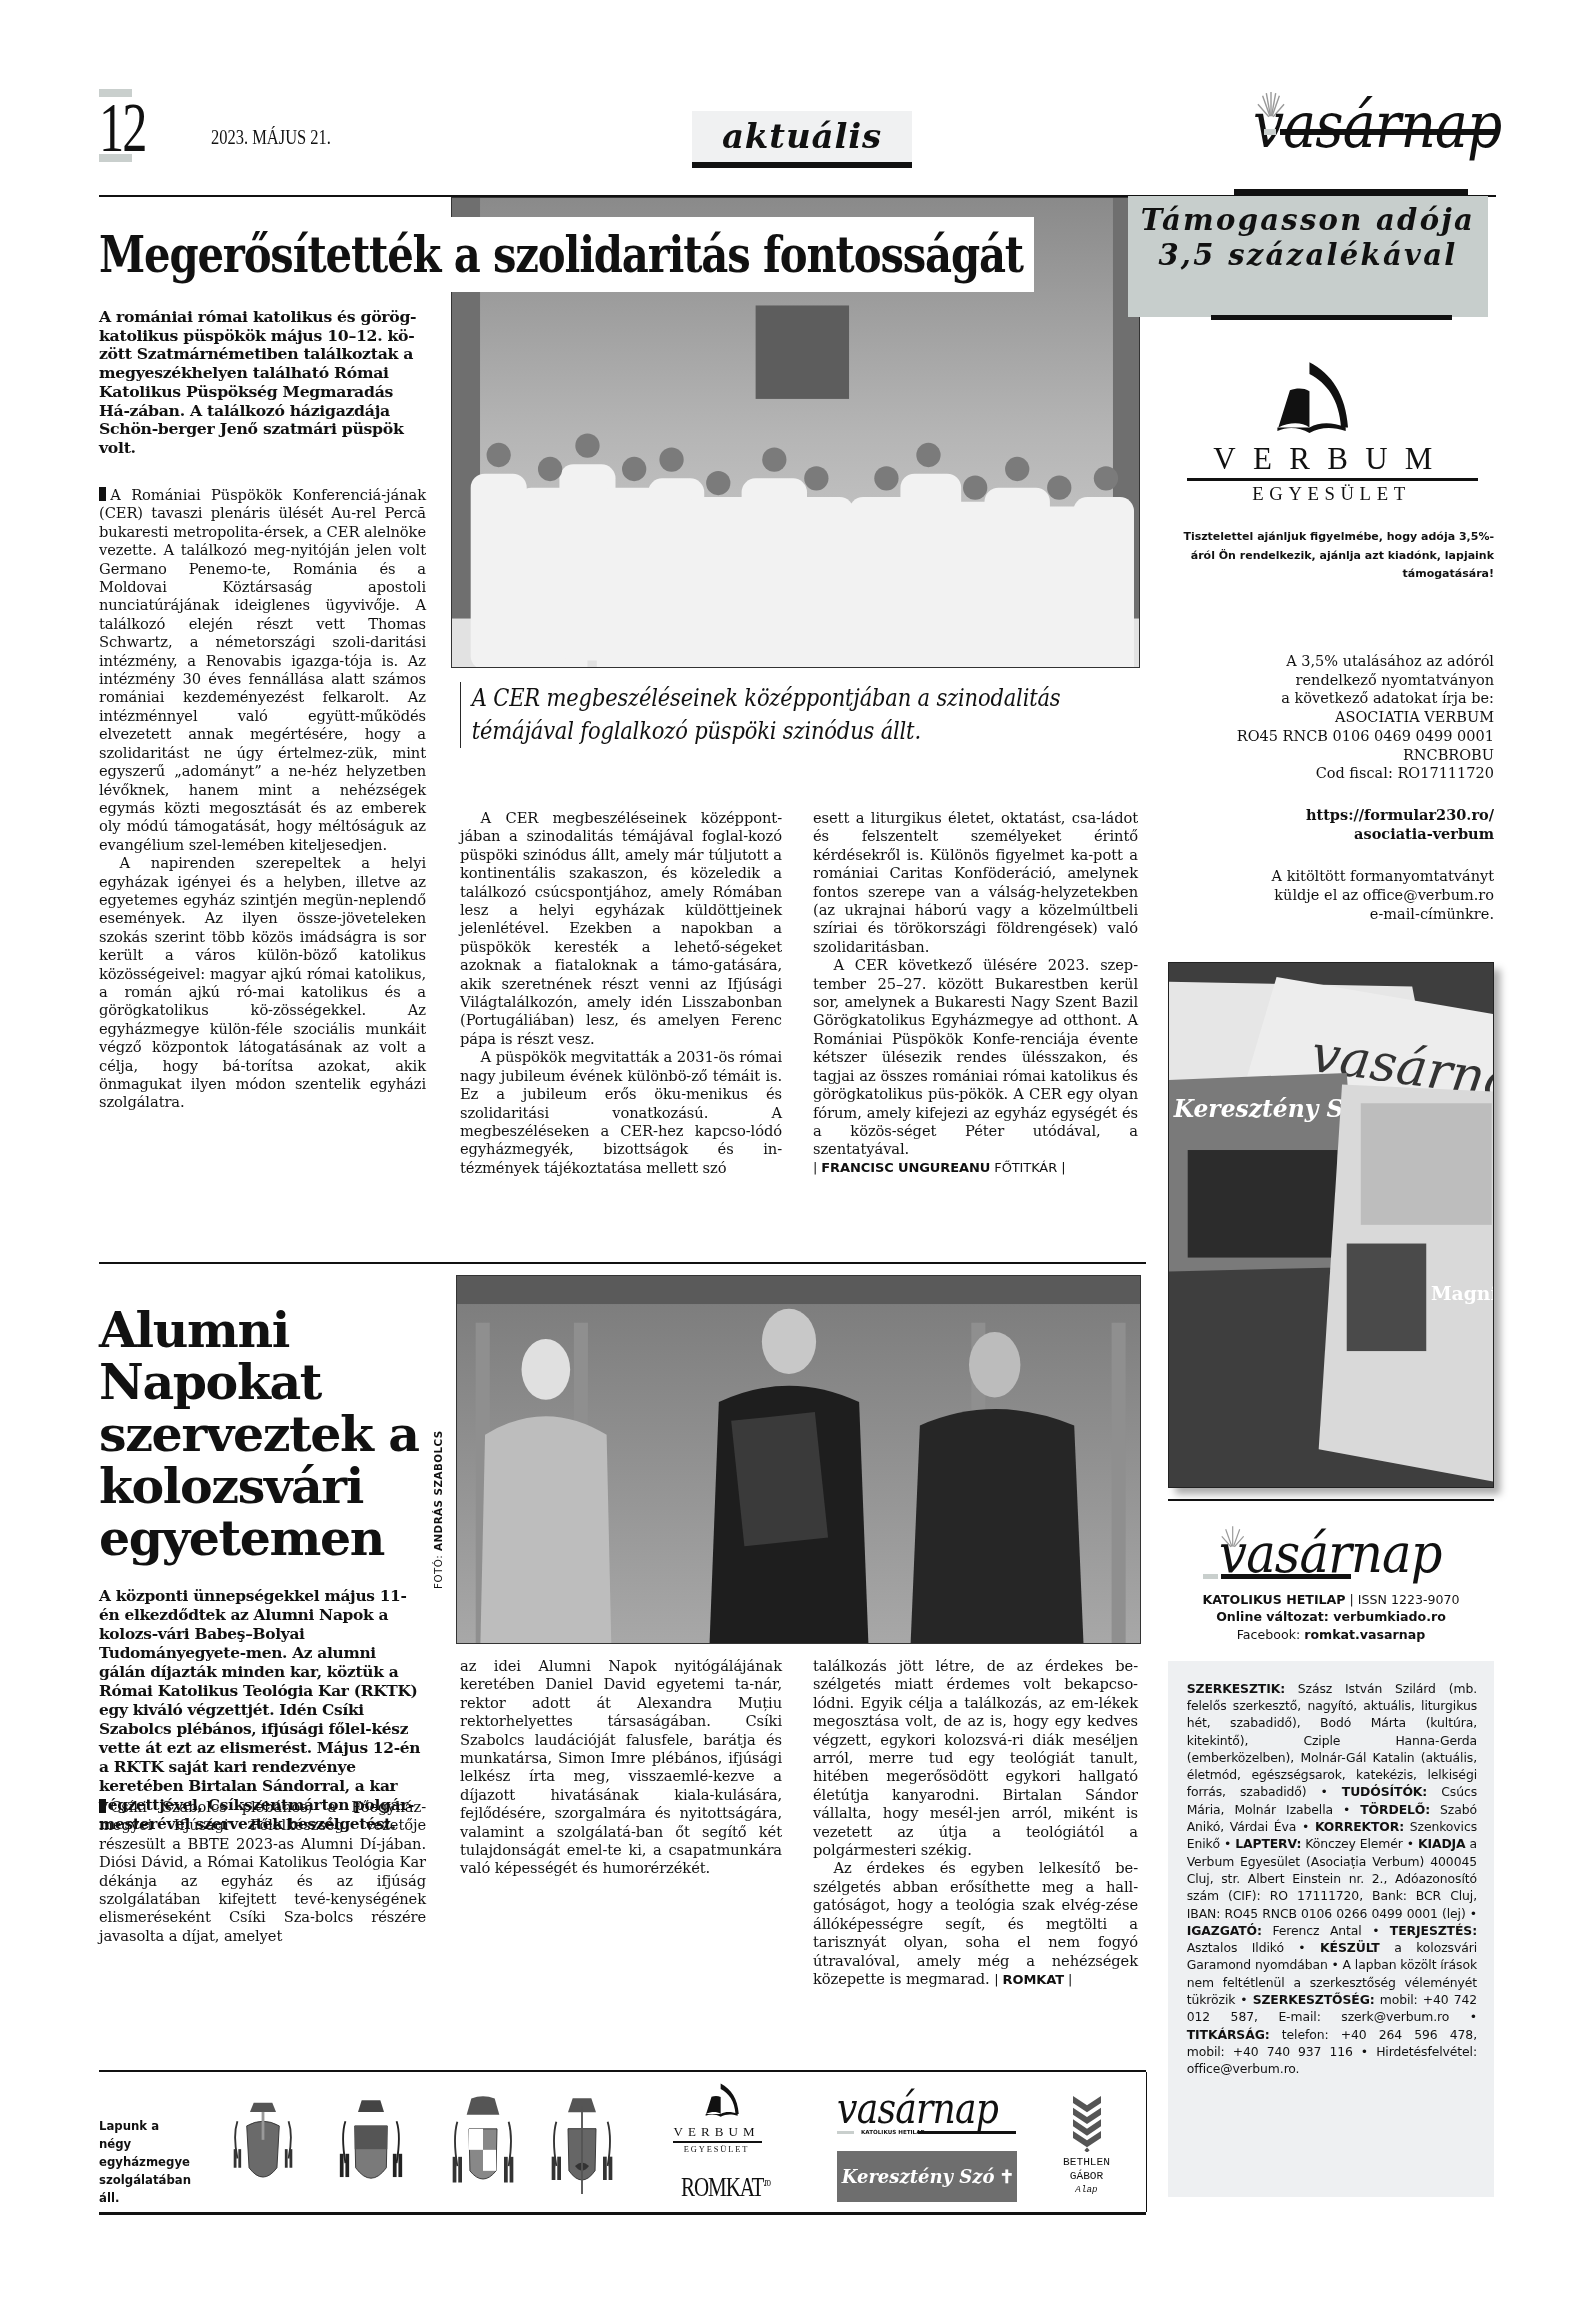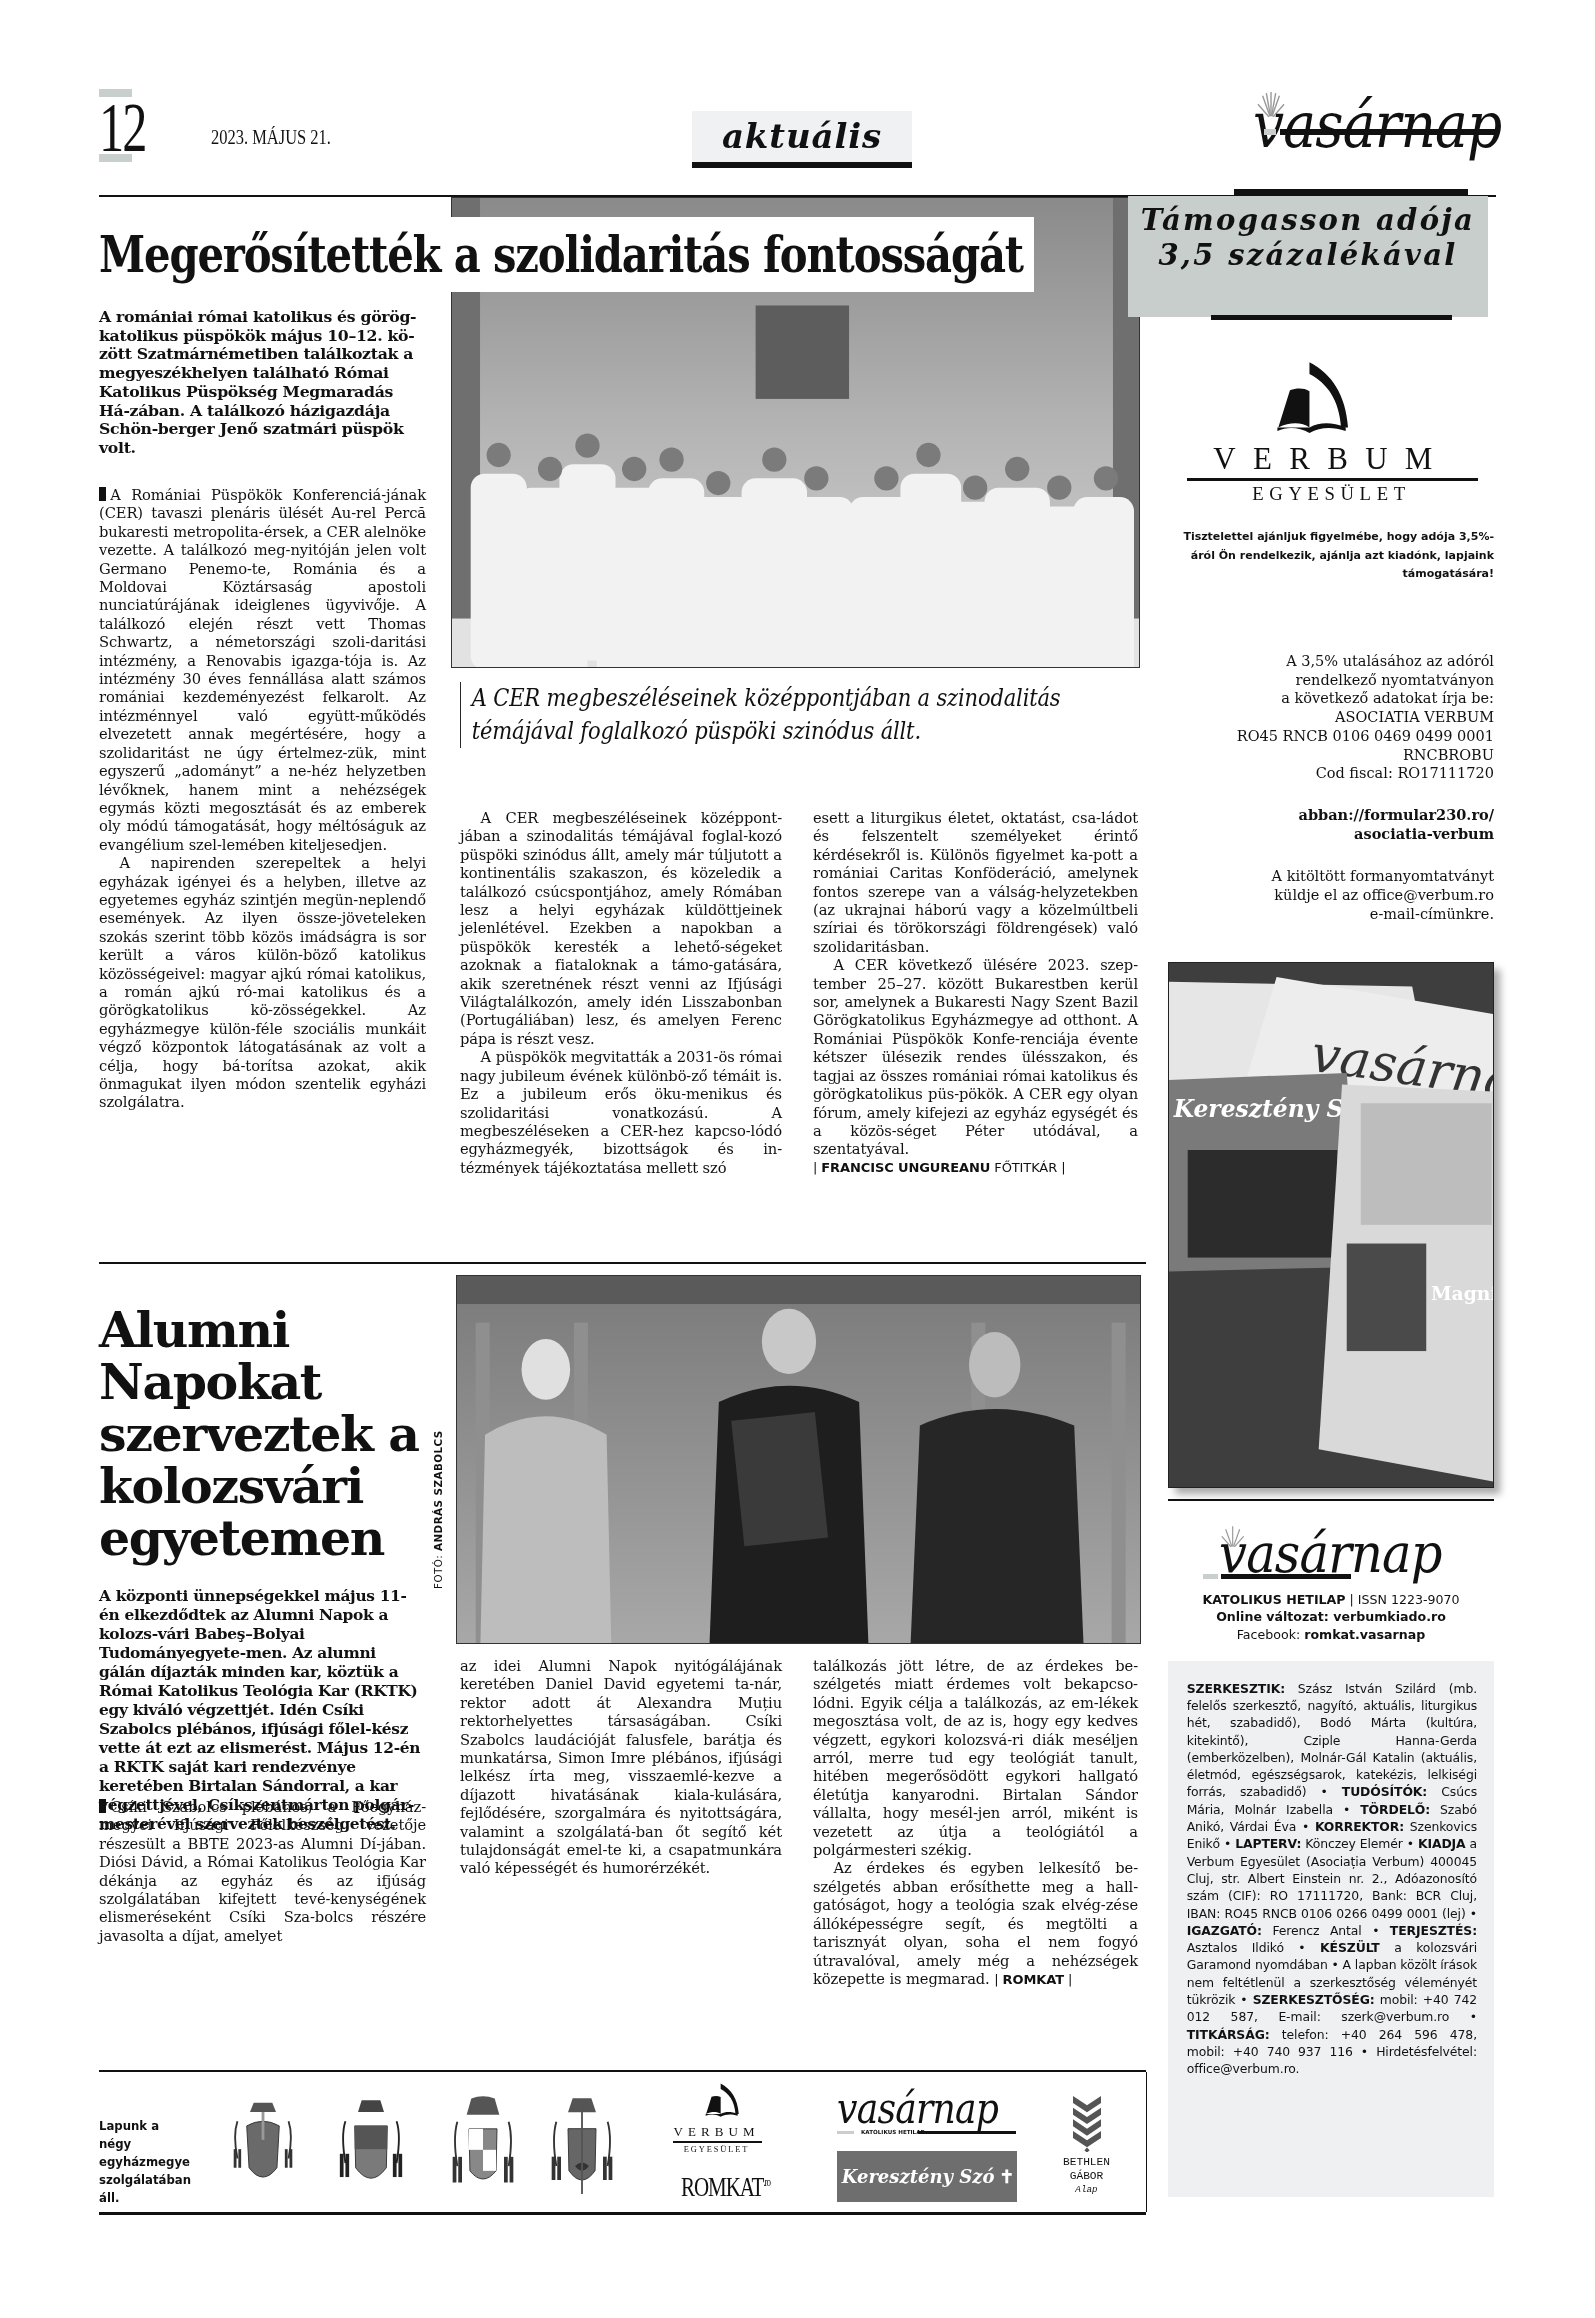--- a/index.html
+++ b/index.html
@@ -198,21 +198,21 @@
 <div class="abs appeal-body" style="top:629px">
   <div>A 3,5% utalásához az adóról</div>
   <div>rendelkező nyomtatványon</div>
   <div>a következő adatokat írja be:</div>
   <div>ASOCIATIA VERBUM</div>
   <div>RO45 RNCB 0106 0469 0499 0001</div>
   <div>RNCBROBU</div>
   <div>Cod fiscal: RO17111720</div>
   <div class="gap"></div>
   <div style="font-weight:bold">
-      <div>abban://formular230.ro/</div>
+      <div>https://formular230.ro/</div>
       <div>asociatia-verbum</div>
     </div>
   <div class="gap"></div>
   <div>A kitöltött formanyomtatványt</div>
   <div>küldje el az office@verbum.ro</div>
   <div>e-mail-címünkre.</div>
 </div>
 
 <div class="abs photo photo3">
   <svg width="326" height="526" viewBox="0 0 697 1125" preserveAspectRatio="none">

